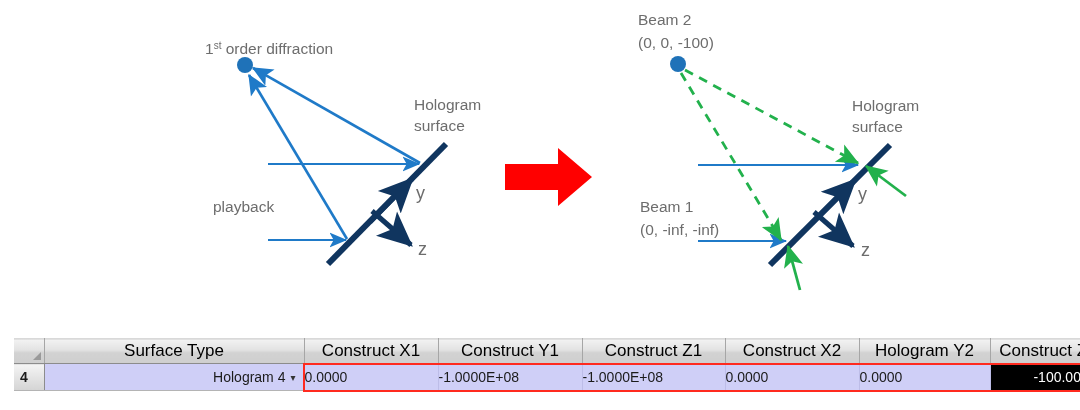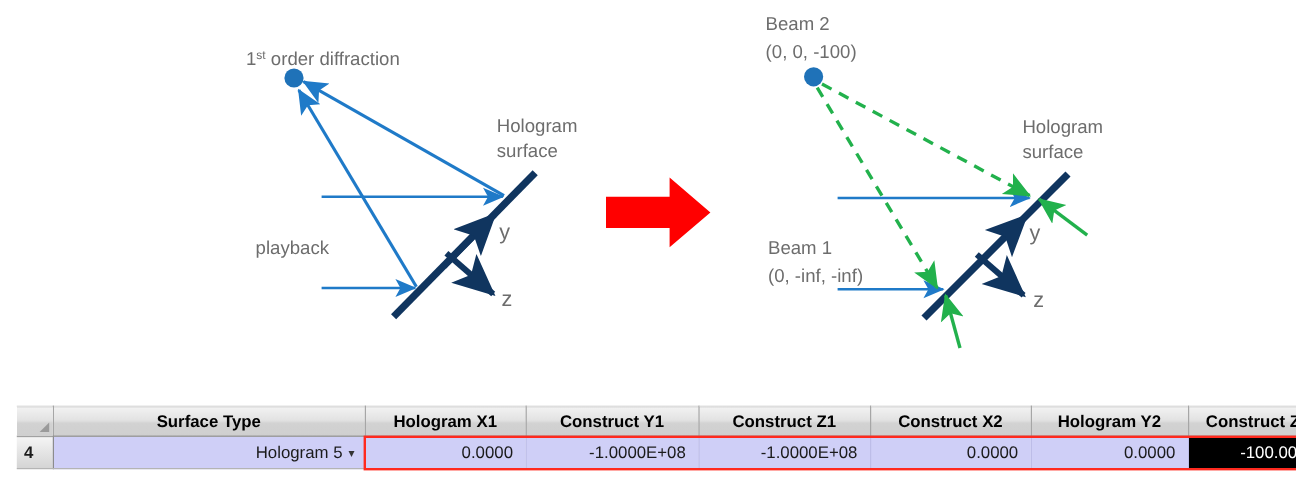--- a/index.html
+++ b/index.html
@@ -53,22 +53,22 @@
     padding: 0;
     margin: 0;
   }
 
   .hdr-row th {
     height: 24px;
     background: linear-gradient(to bottom, #f2f2f2 0%, #e2e2e2 45%, #d2d2d2 55%, #cfcfcf 100%);
     border-right: 1px solid #a6a6a6;
     border-bottom: 1px solid #8c8c8c;
     border-top: 1px solid #d9d9d9;
-    font-size: 14px;
-    font-weight: bold;
+    font-size: 17px;
+    font-weight: normal;
     color: #000000;
     text-align: center;
     white-space: nowrap;
   }
   .hdr-corner {
     width: 30px;
     position: relative;
   }
   .corner-tri {
     position: absolute;
@@ -102,21 +102,21 @@
     padding-right: 8px !important;
   }
   .caret-dn {
     display: inline-block;
     margin-left: 5px;
     font-size: 10px;
     color: #333;
     vertical-align: 1px;
   }
   .cell-num {
-    text-align: right;
+    text-align: left;
     padding-right: 10px !important;
   }
   .cell-active {
     background: #000000 !important;
     color: #ffffff !important;
     text-align: right;
     padding-right: 9px !important;
     position: relative;
   }
 
@@ -223,32 +223,32 @@
     <col style="width:134px">
     <col style="width:131px">
     <col style="width:116px">
   </colgroup>
   <thead>
     <tr class="hdr-row">
       <th class="hdr-corner">
         <span class="corner-tri"></span>
       </th>
       <th>Surface Type</th>
-      <th>Hologram X1</th>
+      <th>Construct X1</th>
       <th>Construct Y1</th>
       <th>Construct Z1</th>
       <th>Construct X2</th>
       <th>Hologram Y2</th>
       <th>Construct Z2</th>
     </tr>
   </thead>
   <tbody>
     <tr class="data-row">
       <td class="rownum">4</td>
-      <td class="cell-surface"><span>Hologram 5</span><span class="caret-dn">▾</span></td>
+      <td class="cell-surface"><span>Hologram 4</span><span class="caret-dn">▾</span></td>
       <td class="cell-num">0.0000</td>
       <td class="cell-num">-1.0000E+08</td>
       <td class="cell-num">-1.0000E+08</td>
       <td class="cell-num">0.0000</td>
       <td class="cell-num">0.0000</td>
       <td class="cell-active"><span>-100.0000</span></td>
     </tr>
   </tbody>
 </table>
 

